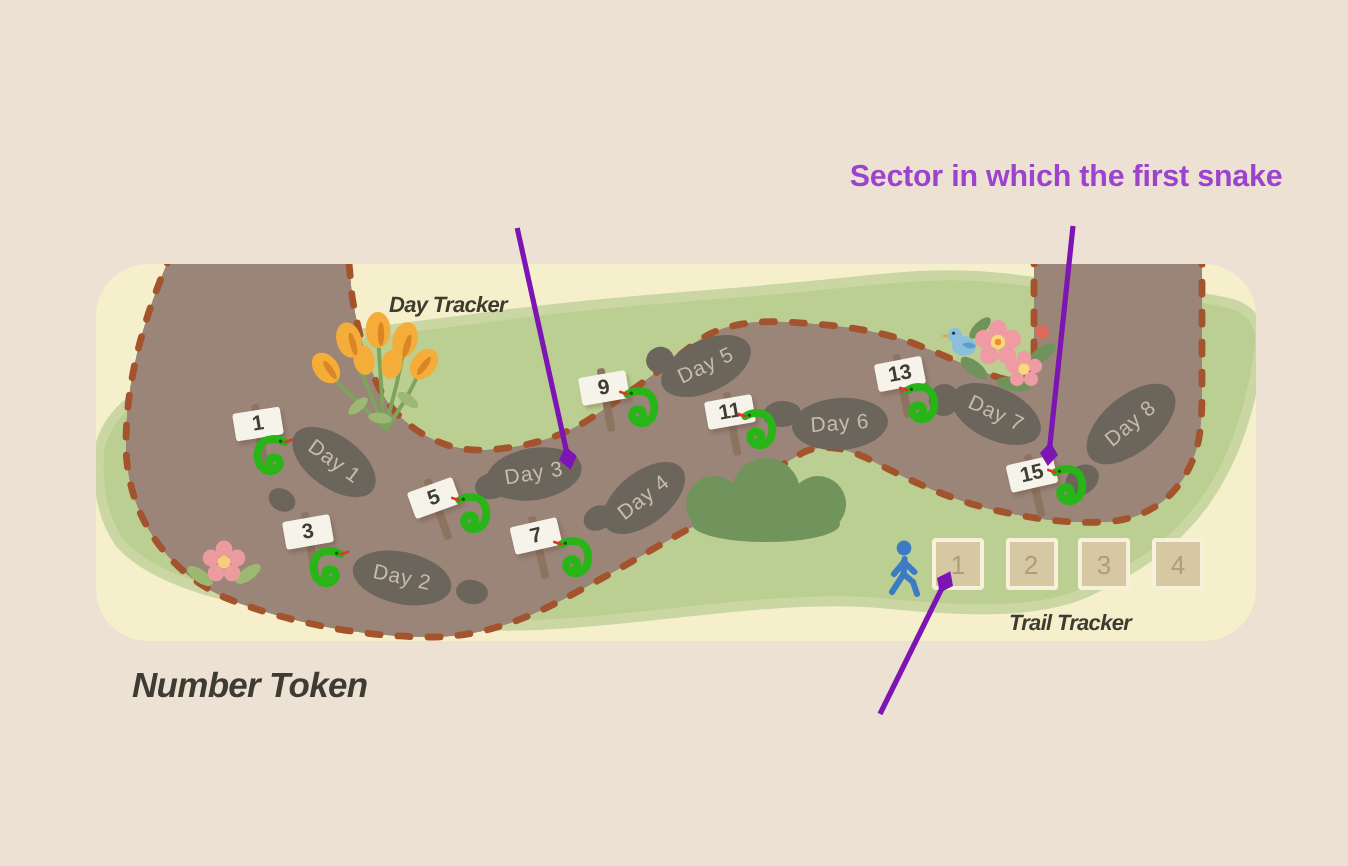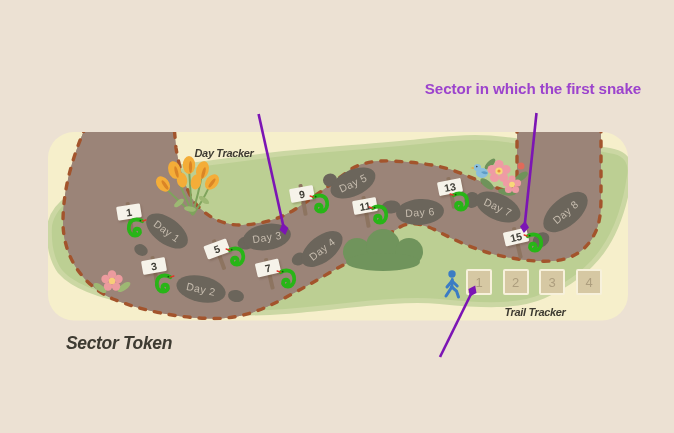--- a/index.html
+++ b/index.html
@@ -294,19 +294,19 @@
         <line x1="536.5" y1="113" x2="524.5" y2="227" stroke="#7c15b4" stroke-width="2.6"></line>
         <polygon points="523.9,233.0 520.0,226.5 525.1,221.0 529.0,227.5" fill="#7c15b4"></polygon>
         <line x1="440" y1="357" x2="472.5" y2="291" stroke="#7c15b4" stroke-width="2.6"></line>
         <polygon points="475.2,285.6 476.5,293.0 469.8,296.4 468.5,289.0" fill="#7c15b4"></polygon>
       </g>
   </svg>
 
   <div id="texts">
     <div class="heading" id="h-day-tracker" style="left: 224px; top: 153px; font-size: 11px;">Day Tracker</div>
     <div class="heading" id="h-trail-tracker" style="left: 535px; top: 312px; font-size: 11px;">Trail Tracker</div>
-    <div class="heading" id="h-tracker-token" style="left: 66px; top: 343px; font-size: 17.5px; transform: translate(0px, -50%);">Sector Token</div>
+    <div class="heading" id="h-tracker-token" style="left: 66px; top: 343px; font-size: 17.5px; transform: translate(0px, -50%);">Number Token</div>
 
     <div class="ann" id="a-sector" style="left: 533px; top: 88.5px; font-size: 15.2px;">
       <div>Sector in which the first snake</div>
     </div>
   </div>
 </div>
 
 </body></html>

